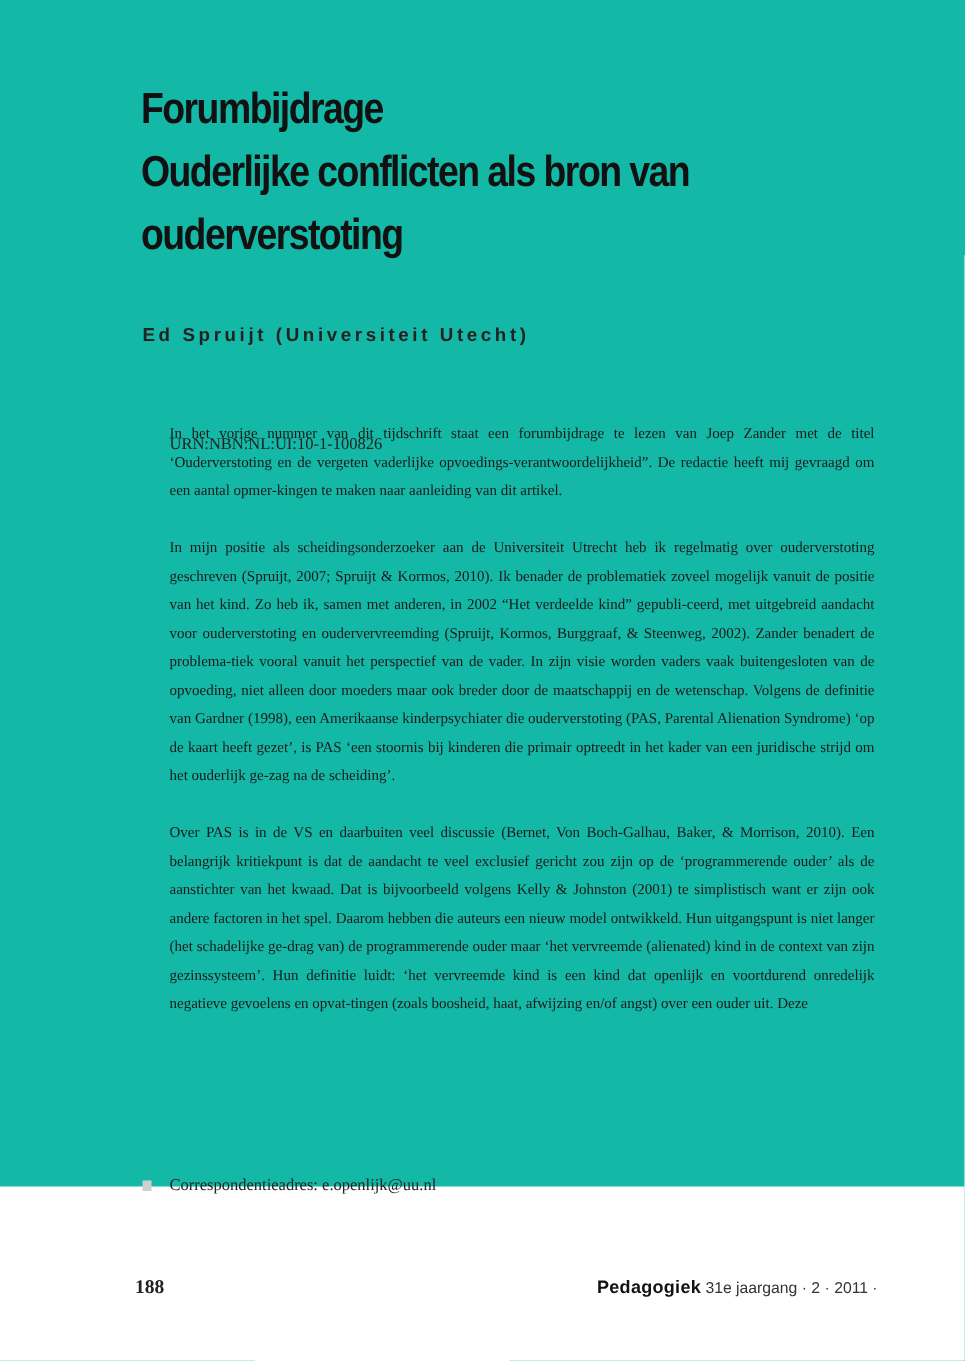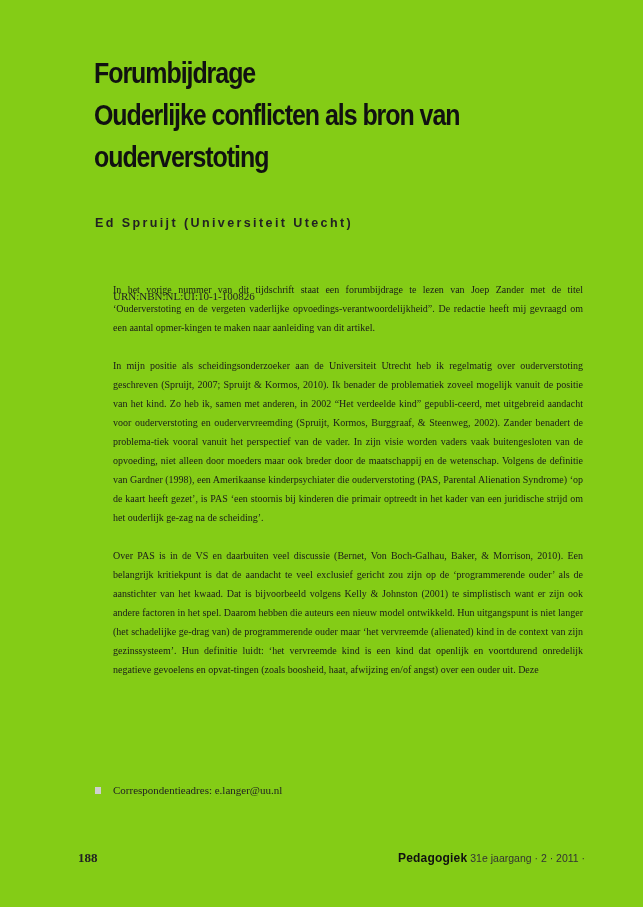--- a/index.html
+++ b/index.html
@@ -1,17 +1,17 @@
 <!DOCTYPE html>
 <html><head>
 <meta charset="utf-8">
 <style>
   html, body { margin: 0; padding: 0; background: #ffffff; }
   body { width: 643px; height: 907px; position: relative; overflow: hidden; color: #1a1a1a; }
-  .page { position: absolute; left: 0; top: 0; width: 643px; height: 907px; background: #84cc16; }
+  .page { position: absolute; left: 0; top: 0; width: 643px; height: 791px; background: #14b8a6; }
   .title {
     position: absolute; left: 94px; top: 52px; width: 500px;
     font-family: "Liberation Sans", sans-serif; font-weight: bold;
     font-size: 29px; line-height: 42px; letter-spacing: -1.2px;
     transform: scaleX(0.86); transform-origin: left top; color: #111;
   }
   .title div { white-space: nowrap; }
   .author {
     position: absolute; left: 95px; top: 216px;
     font-family: "Liberation Sans", sans-serif; font-weight: bold;
@@ -27,21 +27,21 @@
     text-align: justify; hyphens: none; color: #1a1a1a;
   }
   .body p { margin: 0 0 19px 0; }
   .footnote {
     position: absolute; left: 95px; top: 784px;
     font-family: "Liberation Serif", serif; font-size: 11px; color: #222;
     display: flex; align-items: center;
   }
   .footnote .marker { width: 6px; height: 7px; background: #cfcfcf; margin-right: 12px; display: inline-block; }
   .footer-page {
-    position: absolute; left: 78px; top: 850px;
+    position: absolute; left: 90px; top: 850px;
     font-family: "Liberation Serif", serif; font-size: 13px; font-weight: bold; color: #222;
   }
   .footer-journal {
     position: absolute; left: 386px; top: 851px;
     font-family: "Liberation Sans", sans-serif; font-size: 10.5px; color: #333; white-space: nowrap;
   }
   .footer-journal .jname { font-weight: bold; font-size: 12px; letter-spacing: 0.2px; color: #111; padding-left: 12px; }
 </style>
 </head>
 <body>
@@ -59,21 +59,21 @@
   <div class="urn">URN:NBN:NL:UI:10-1-100826</div>
 
   <div class="body">
     <p>In het vorige nummer van dit tijdschrift staat een forumbijdrage te lezen van Joep Zander met de titel ‘Ouderverstoting en de vergeten vaderlijke opvoedings-verantwoordelijkheid”. De redactie heeft mij gevraagd om een aantal opmer-kingen te maken naar aanleiding van dit artikel.</p>
     <p>In mijn positie als scheidingsonderzoeker aan de Universiteit Utrecht heb ik regelmatig over ouderverstoting geschreven (Spruijt, 2007; Spruijt &amp; Kormos, 2010). Ik benader de problematiek zoveel mogelijk vanuit de positie van het kind. Zo heb ik, samen met anderen, in 2002 “Het verdeelde kind” gepubli-ceerd, met uitgebreid aandacht voor ouderverstoting en oudervervreemding (Spruijt, Kormos, Burggraaf, &amp; Steenweg, 2002). Zander benadert de problema-tiek vooral vanuit het perspectief van de vader. In zijn visie worden vaders vaak buitengesloten van de opvoeding, niet alleen door moeders maar ook breder door de maatschappij en de wetenschap. Volgens de definitie van Gardner (1998), een Amerikaanse kinderpsychiater die ouderverstoting (PAS, Parental Alienation Syndrome) ‘op de kaart heeft gezet’, is PAS ‘een stoornis bij kinderen die primair optreedt in het kader van een juridische strijd om het ouderlijk ge-zag na de scheiding’.</p>
     <p>Over PAS is in de VS en daarbuiten veel discussie (Bernet, Von Boch-Galhau, Baker, &amp; Morrison, 2010). Een belangrijk kritiekpunt is dat de aandacht te veel exclusief gericht zou zijn op de ‘programmerende ouder’ als de aanstichter van het kwaad. Dat is bijvoorbeeld volgens Kelly &amp; Johnston (2001) te simplistisch want er zijn ook andere factoren in het spel. Daarom hebben die auteurs een nieuw model ontwikkeld. Hun uitgangspunt is niet langer (het schadelijke ge-drag van) de programmerende ouder maar ‘het vervreemde (alienated) kind in de context van zijn gezinssysteem’. Hun definitie luidt: ‘het vervreemde kind is een kind dat openlijk en voortdurend onredelijk negatieve gevoelens en opvat-tingen (zoals boosheid, haat, afwijzing en/of angst) over een ouder uit. Deze</p>
   </div>
 
   <div class="footnote">
     <span class="marker"></span>
-    <span>Correspondentieadres: e.langer@uu.nl</span>
+    <span>Correspondentieadres: e.openlijk@uu.nl</span>
   </div>
 
   <div class="footer-page">188</div>
 
   <div class="footer-journal">
     <span class="jname">Pedagogiek</span>
     <span>31e jaargang  · 2 · 2011 ·</span>
   </div>
 
 </div>

